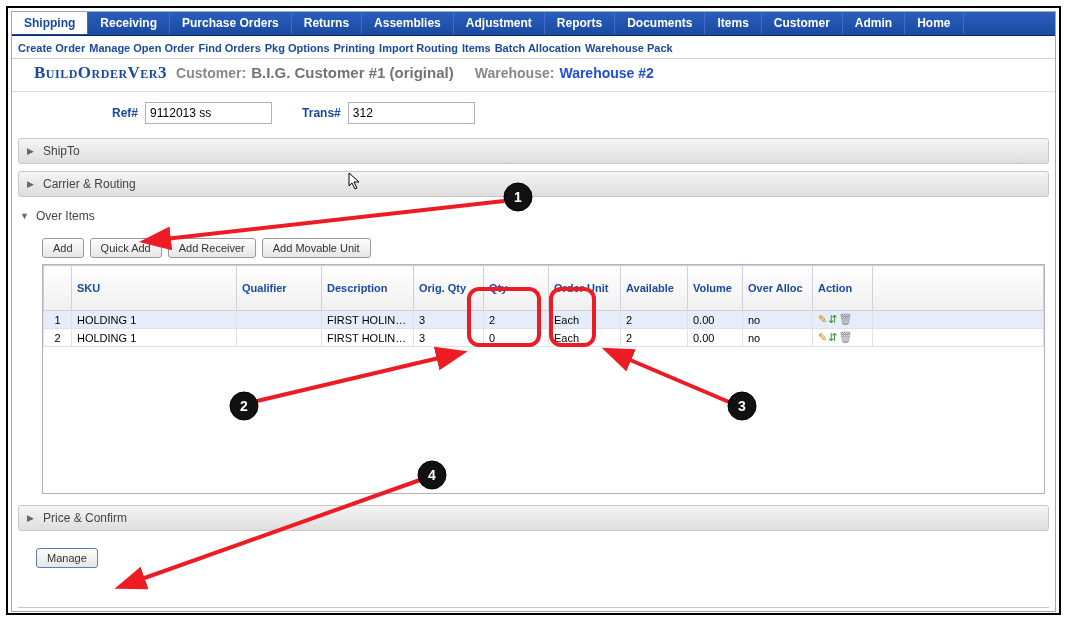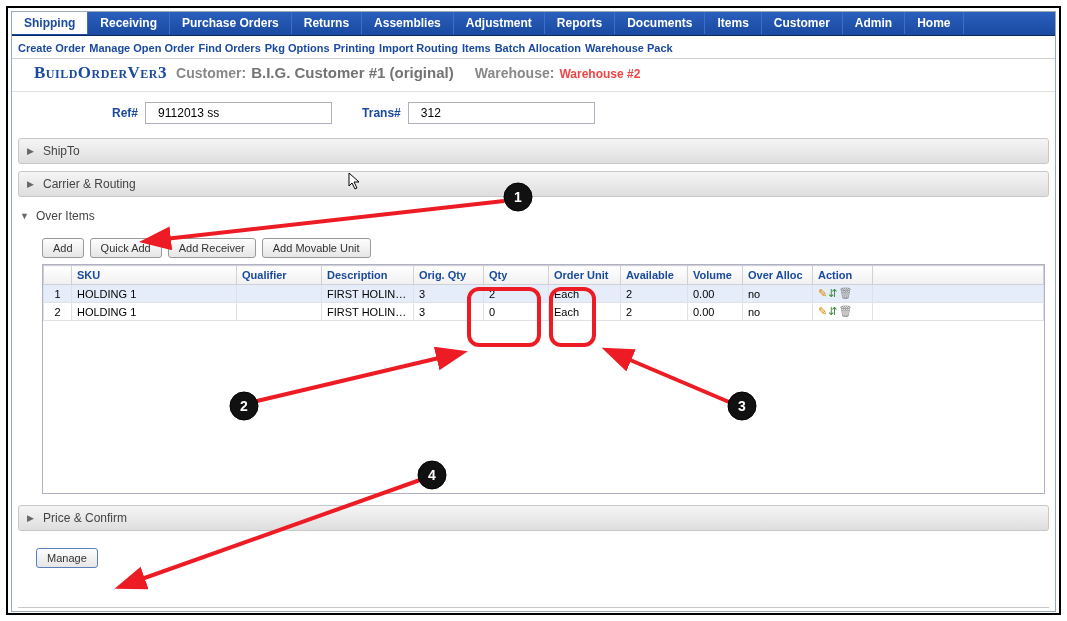--- a/index.html
+++ b/index.html
@@ -80,44 +80,44 @@
     font-size: 14px;
     margin-left: 6px;
   }
   .page-title-row .cust {
     color: #737373;
     font-weight: bold;
     font-size: 15px;
     margin-left: 2px;
   }
   .page-title-row .wh {
-    color: #ef4444;
-    font-weight: bold;
-    font-size: 12px;
+    color: #1d4ed8;
+    font-weight: bold;
+    font-size: 14px;
     margin-left: 2px;
   }
   
   .ref-row {
     display: flex;
     gap: 30px;
     padding: 10px 0 14px 100px;
     align-items: center;
   }
   .ref-row .flbl {
     color: #1a4aa0;
     font-weight: bold;
     font-size: 12px;
     margin-right: 4px;
   }
   .ref-row input {
     border: 1px solid #b0b0c0;
     height: 22px;
-    padding: 2px 12px;
+    padding: 2px 4px;
     font-size: 12px;
-    width: 187px;
+    width: 127px;
   }
   
   .accordion {
     margin: 0 6px 7px 6px;
   }
   .acc-hdr {
     background: linear-gradient(#f5f5f5, #dedede);
     border: 1px solid #c8c8c8;
     border-radius: 3px;
     padding: 5px 8px;
@@ -158,21 +158,21 @@
   }
   table.grid {
     border-collapse: collapse;
     width: 100%;
     table-layout: fixed;
   }
   table.grid th {
     background: linear-gradient(#fff, #f0f0f0);
     border: 1px solid #d0d0d8;
     text-align: left;
-    padding: 3px 5px;
+    padding: 16px 5px;
     font-size: 11px;
     color: #1a4aa0;
     font-weight: bold;
     white-space: nowrap;
     overflow: hidden;
   }
   table.grid td {
     border: 1px solid #e0e0e8;
     padding: 2px 5px;
     font-size: 11px;

